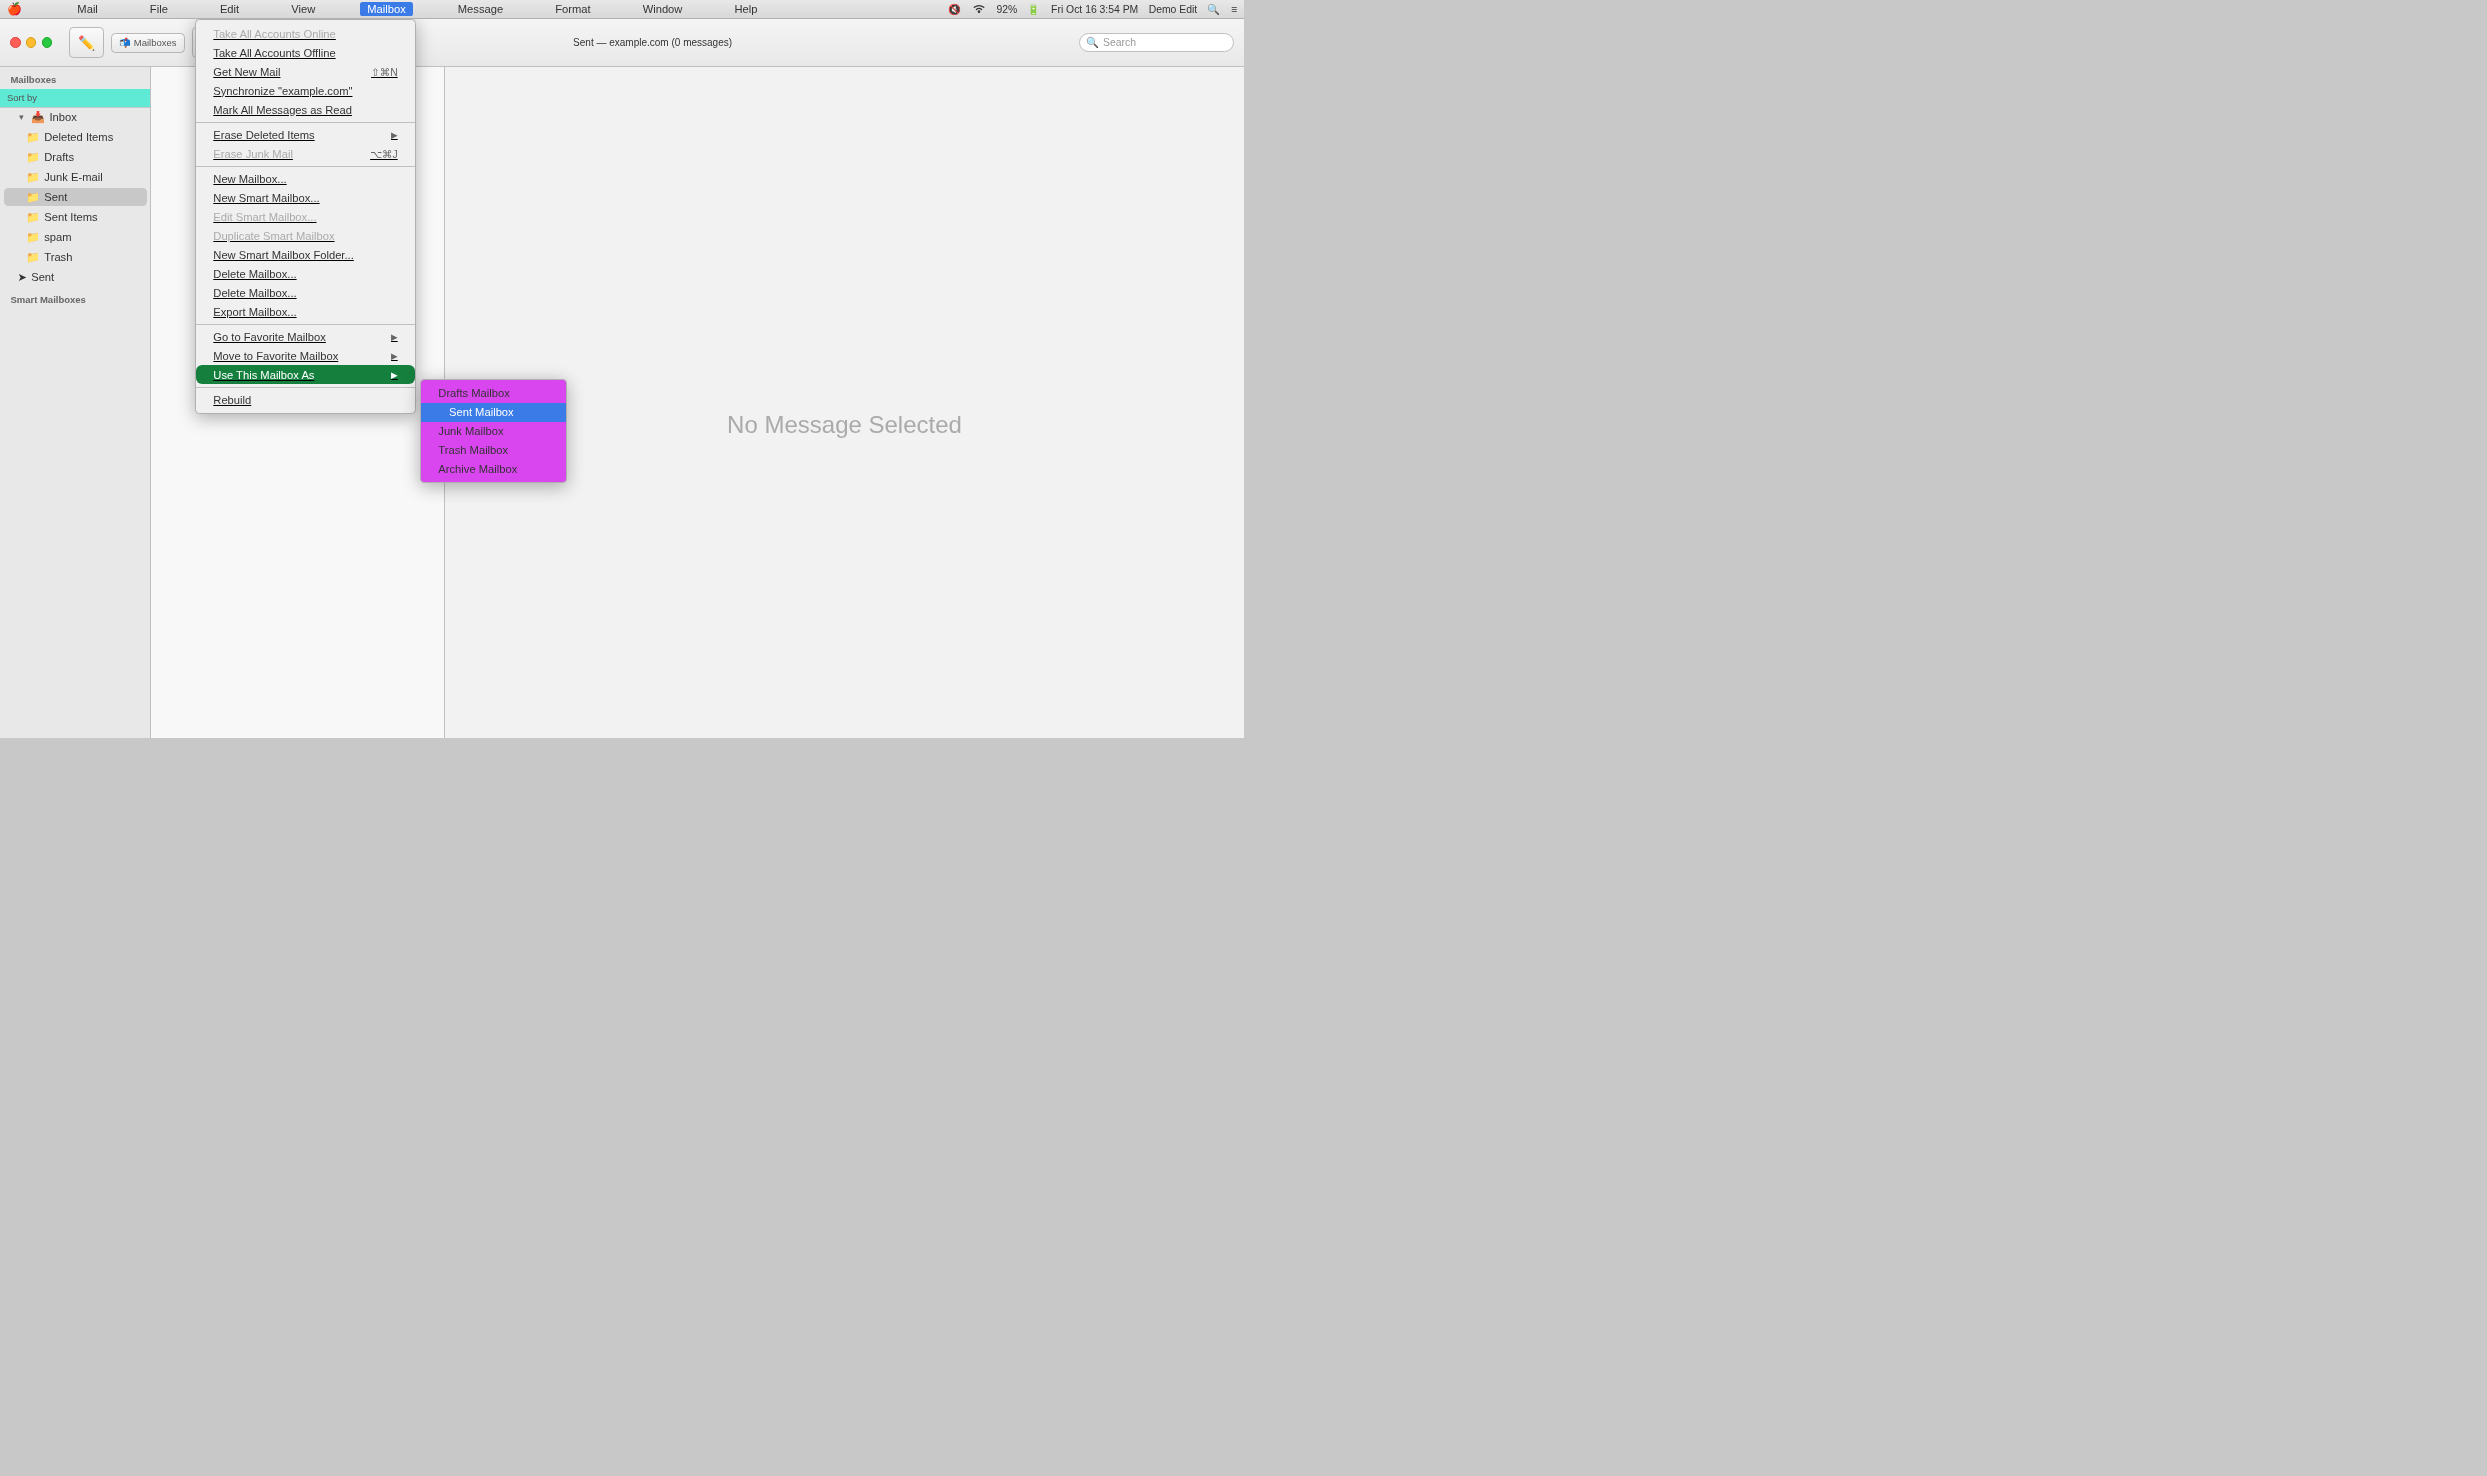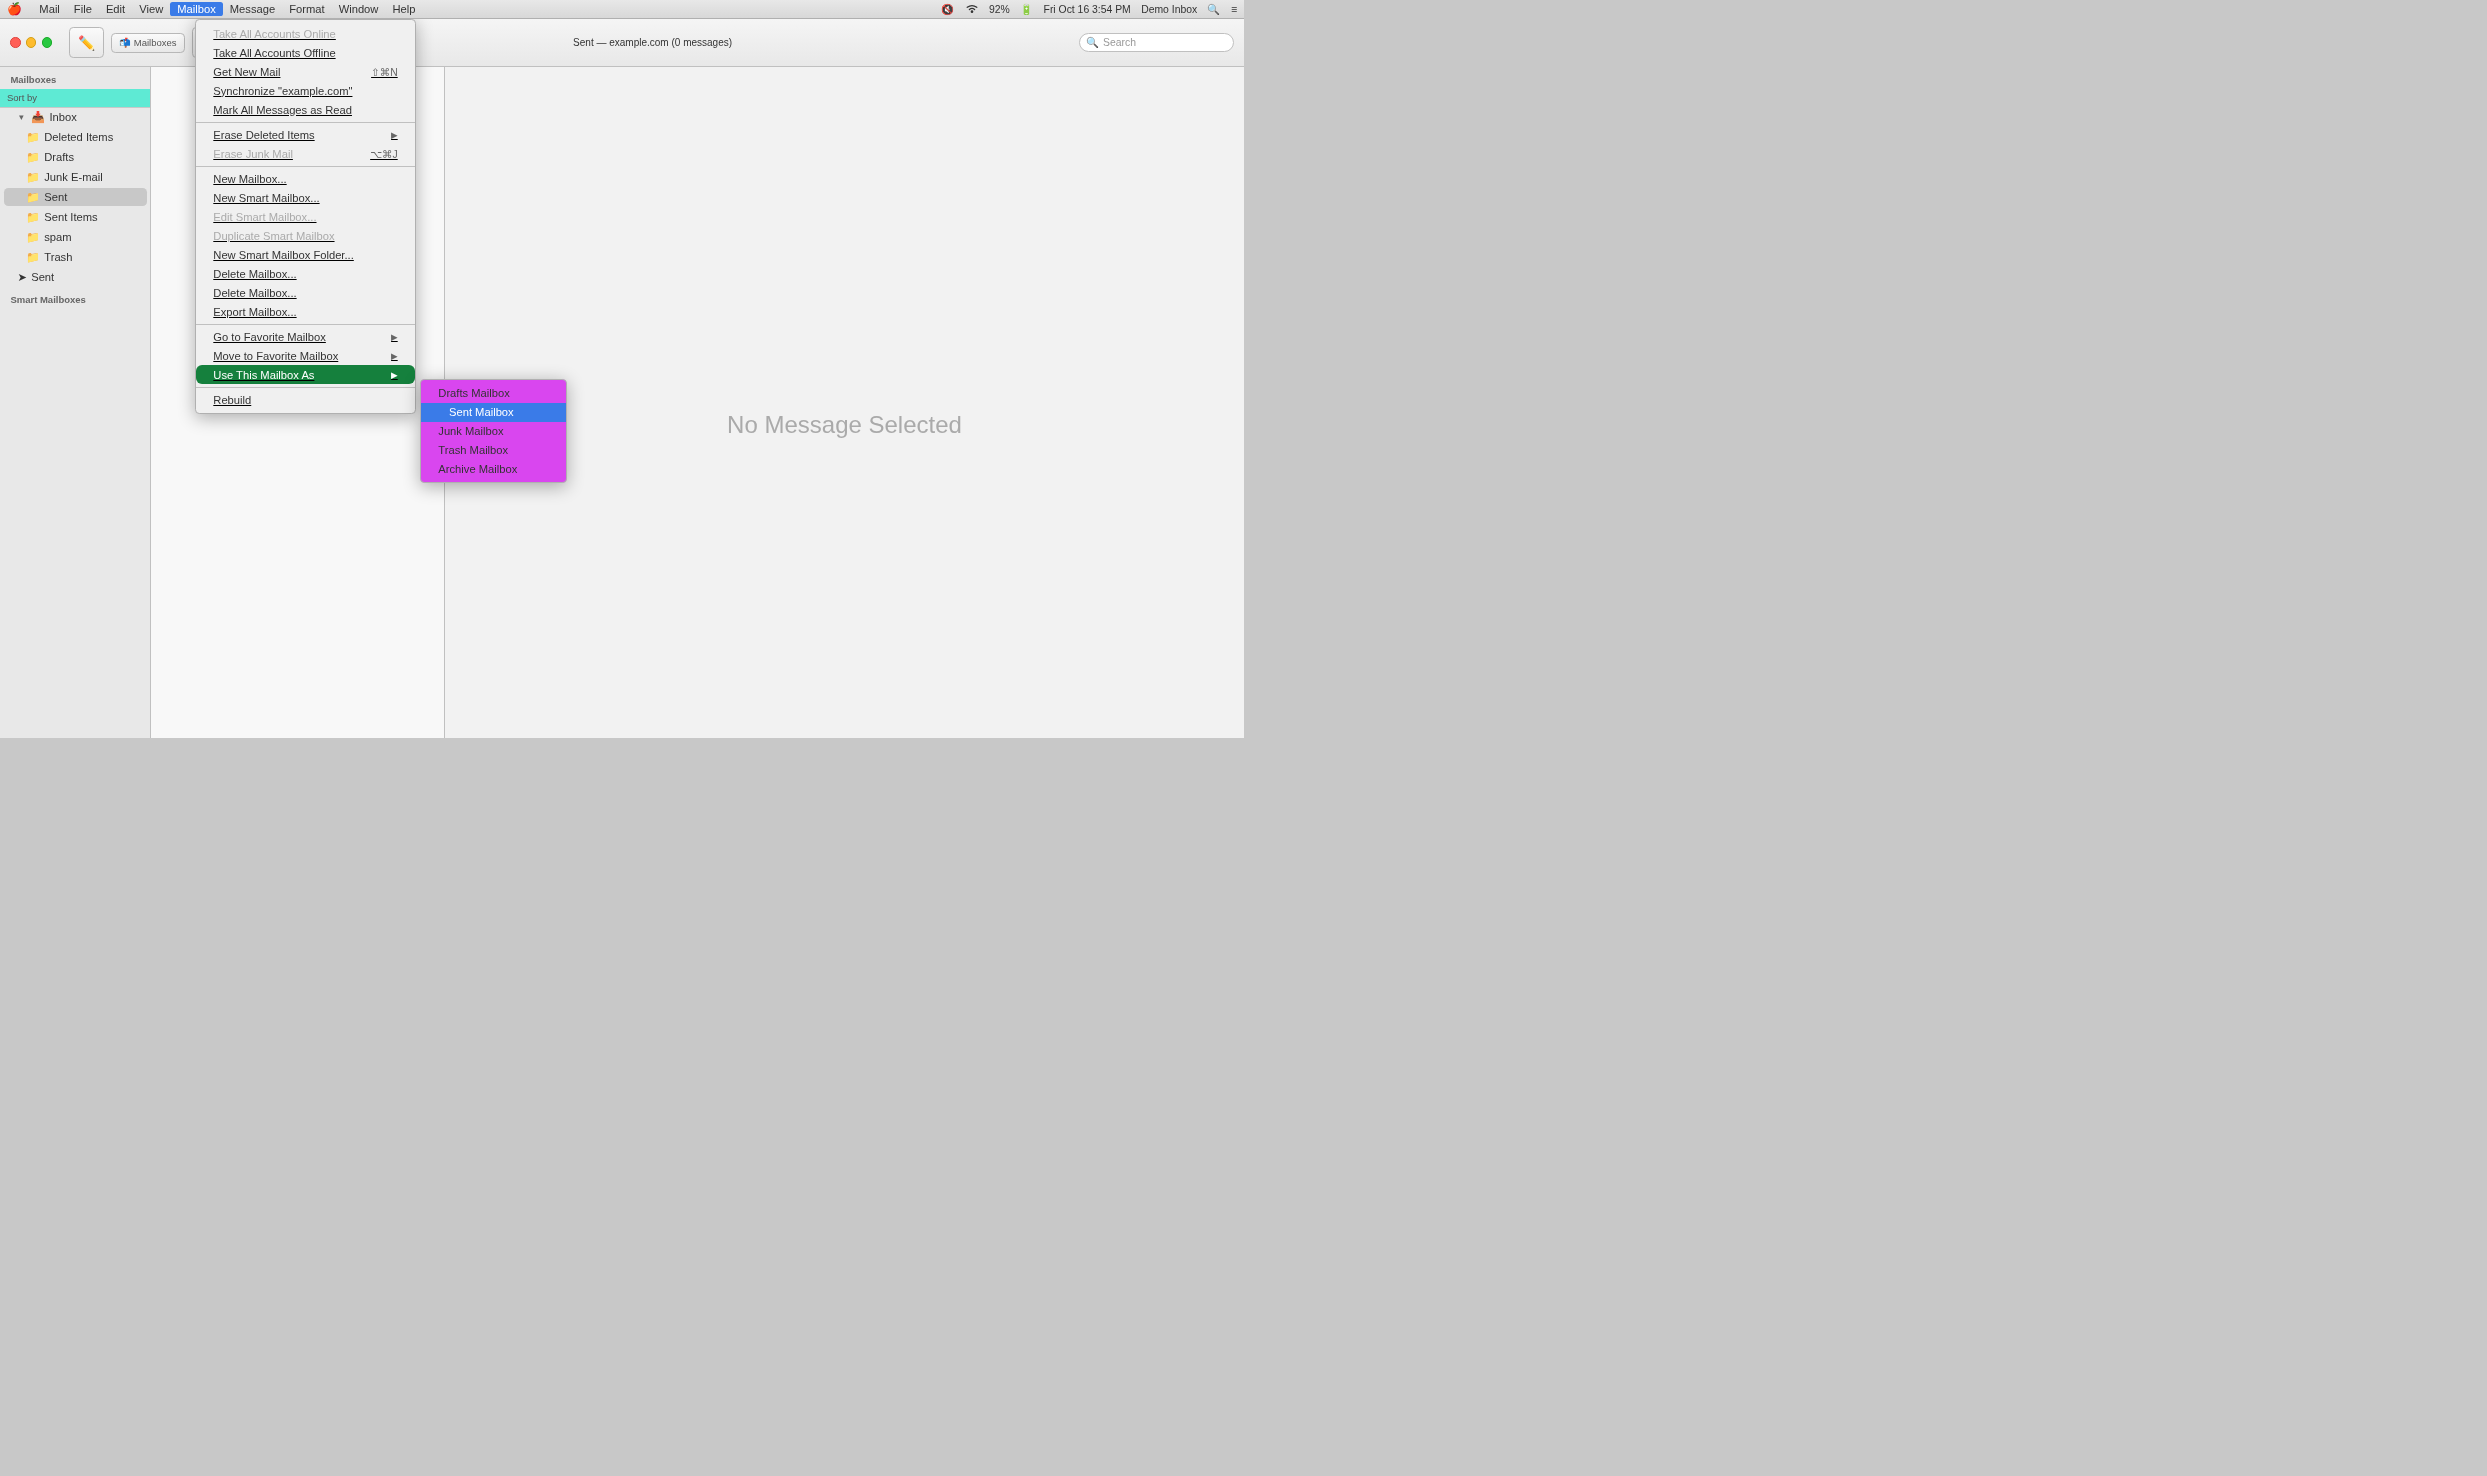--- a/index.html
+++ b/index.html
@@ -29,20 +29,21 @@
       margin-right: 10.4px;
       color: #333;
     }
     .menubar-item {
       padding: 0.9px 7px;
       color: #333;
       font-size: 11.2px;
       font-weight: 400;
       border-radius: 2.6px;
       cursor: default;
+      margin-left: 38px;
     }
     .menubar-item.active {
       background: #3a7be8;
       color: white;
     }
     .menubar-right {
       margin-left: auto;
       display: flex;
       align-items: center;
       gap: 10.4px;
@@ -304,21 +305,21 @@
       <svg width="14" height="10.4" viewBox="0 0 16 12">
           <path d="M8 10 Q8 10 8 10" stroke="#333" fill="none"></path>
           <path d="M5 7.5 Q8 5 11 7.5" stroke="#333" fill="none" stroke-width="1.5" stroke-linecap="round"></path>
           <path d="M2.5 5 Q8 1 13.5 5" stroke="#333" fill="none" stroke-width="1.5" stroke-linecap="round"></path>
           <circle cx="8" cy="10" r="1.5" fill="#333"></circle>
         </svg>
     </span>
     <span>92%</span>
     <span>🔋</span>
     <span>Fri Oct 16  3:54 PM</span>
-    <span>Demo Inbox</span>
+    <span>Demo Edit</span>
     <span>🔍</span>
     <span>≡</span>
   </div>
 </div>
 
 <div id="app-window">
 
   <div id="toolbar">
     <div class="traffic-lights">
       <div class="traffic-light tl-red"></div>

